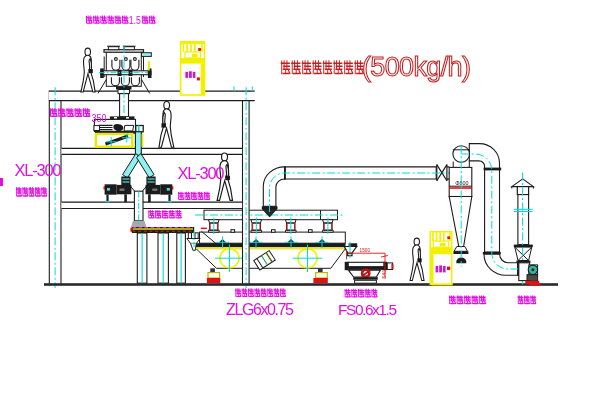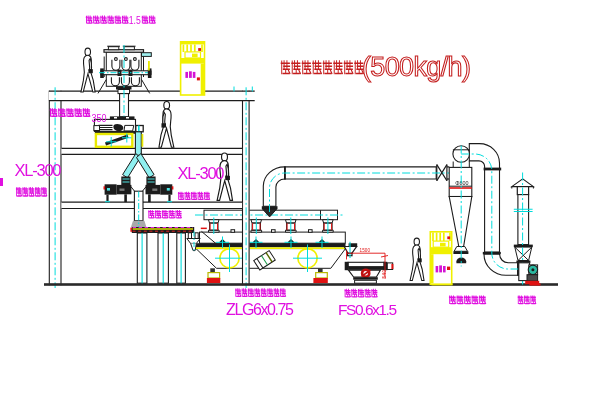--- a/index.html
+++ b/index.html
@@ -1,16 +1,16 @@
 <!DOCTYPE html>
 <html><head>
 <meta charset="utf-8">
 <style>
 html,body{margin:0;padding:0;background:#fff;}
-#page{width:600px;height:403px;position:relative;overflow:hidden;background:#fff;border-radius:18px;}
+#page{width:600px;height:403px;position:relative;overflow:hidden;background:#fff;}
 text{font-family:"Liberation Sans",sans-serif;}
 </style>
 </head>
 <body>
 <div id="page">
 <svg width="600" height="403" viewBox="0 0 600 403" xmlns="http://www.w3.org/2000/svg">
 <defs>
 
 <g id="cj" fill="none">
 <path d="M1.2,0.6 V9.4 M0.2,2.3 H9.2 M3.5,0.4 V5.8 M6.3,0.4 V5.8 M2.6,4.2 H9.4 M2.3,6.1 H9.2 M5.1,6.3 V9.2 M2.0,8.9 H8.6 M7.5,6.5 L9.5,9.2"></path>

